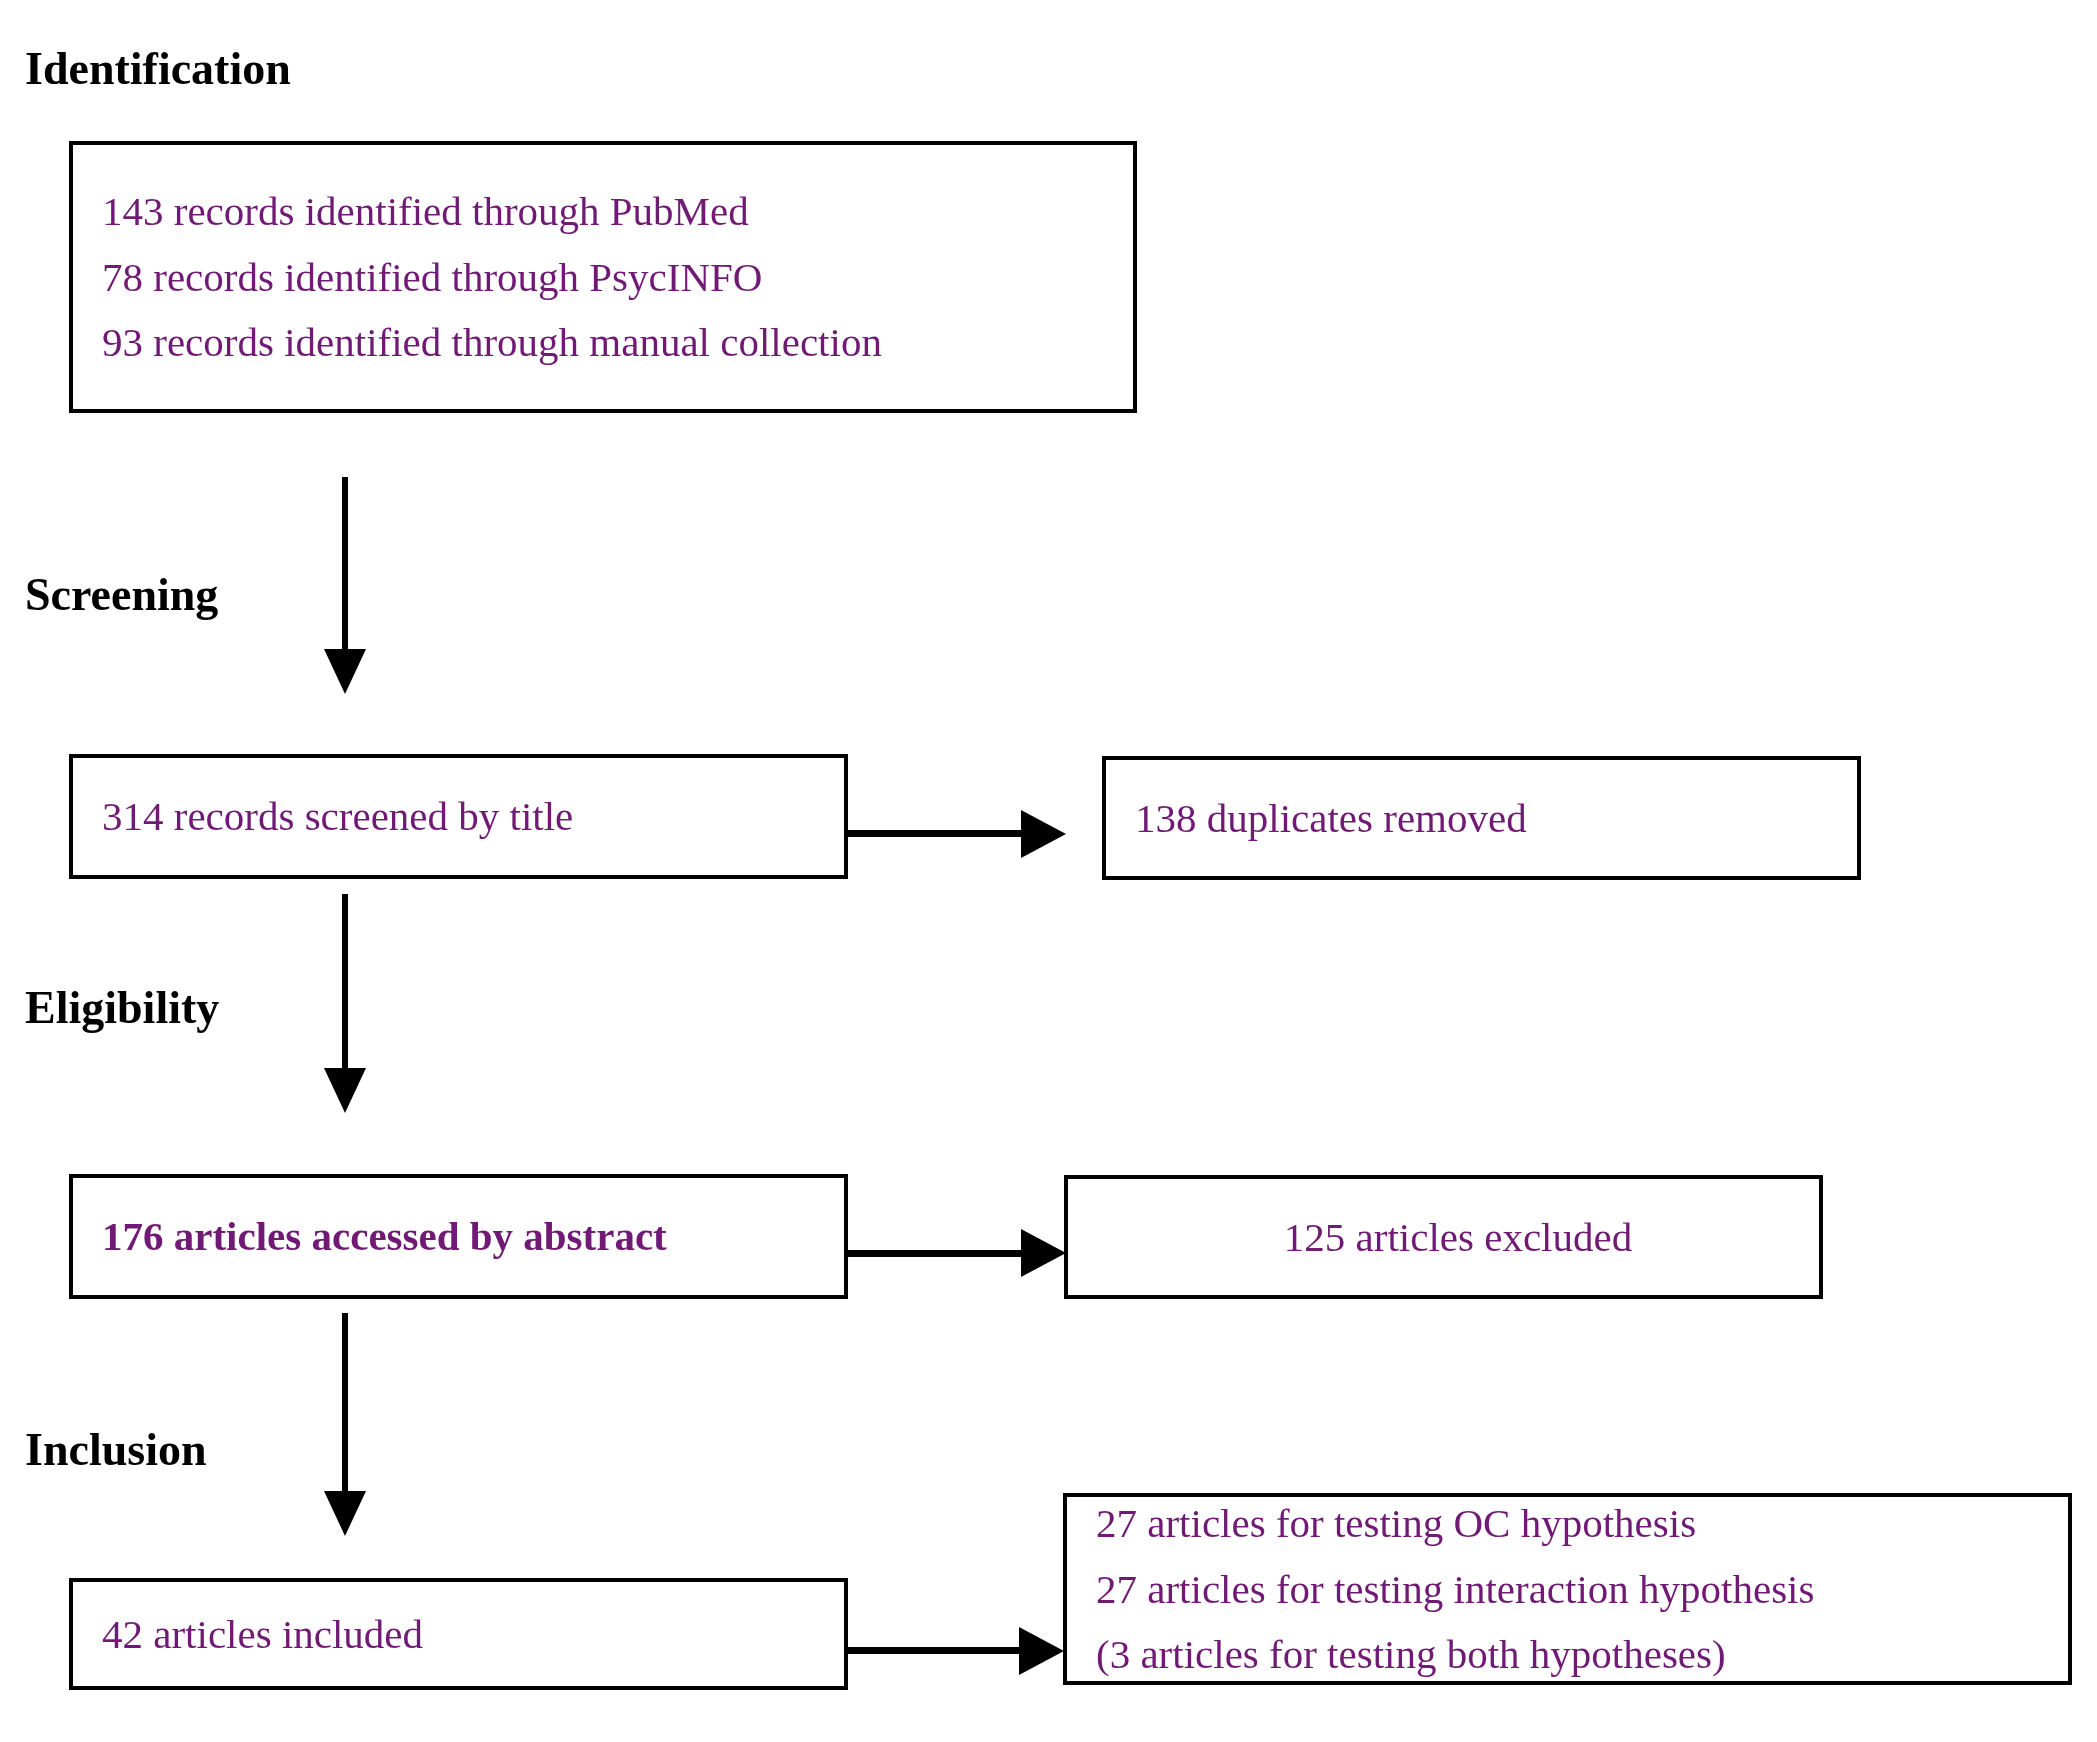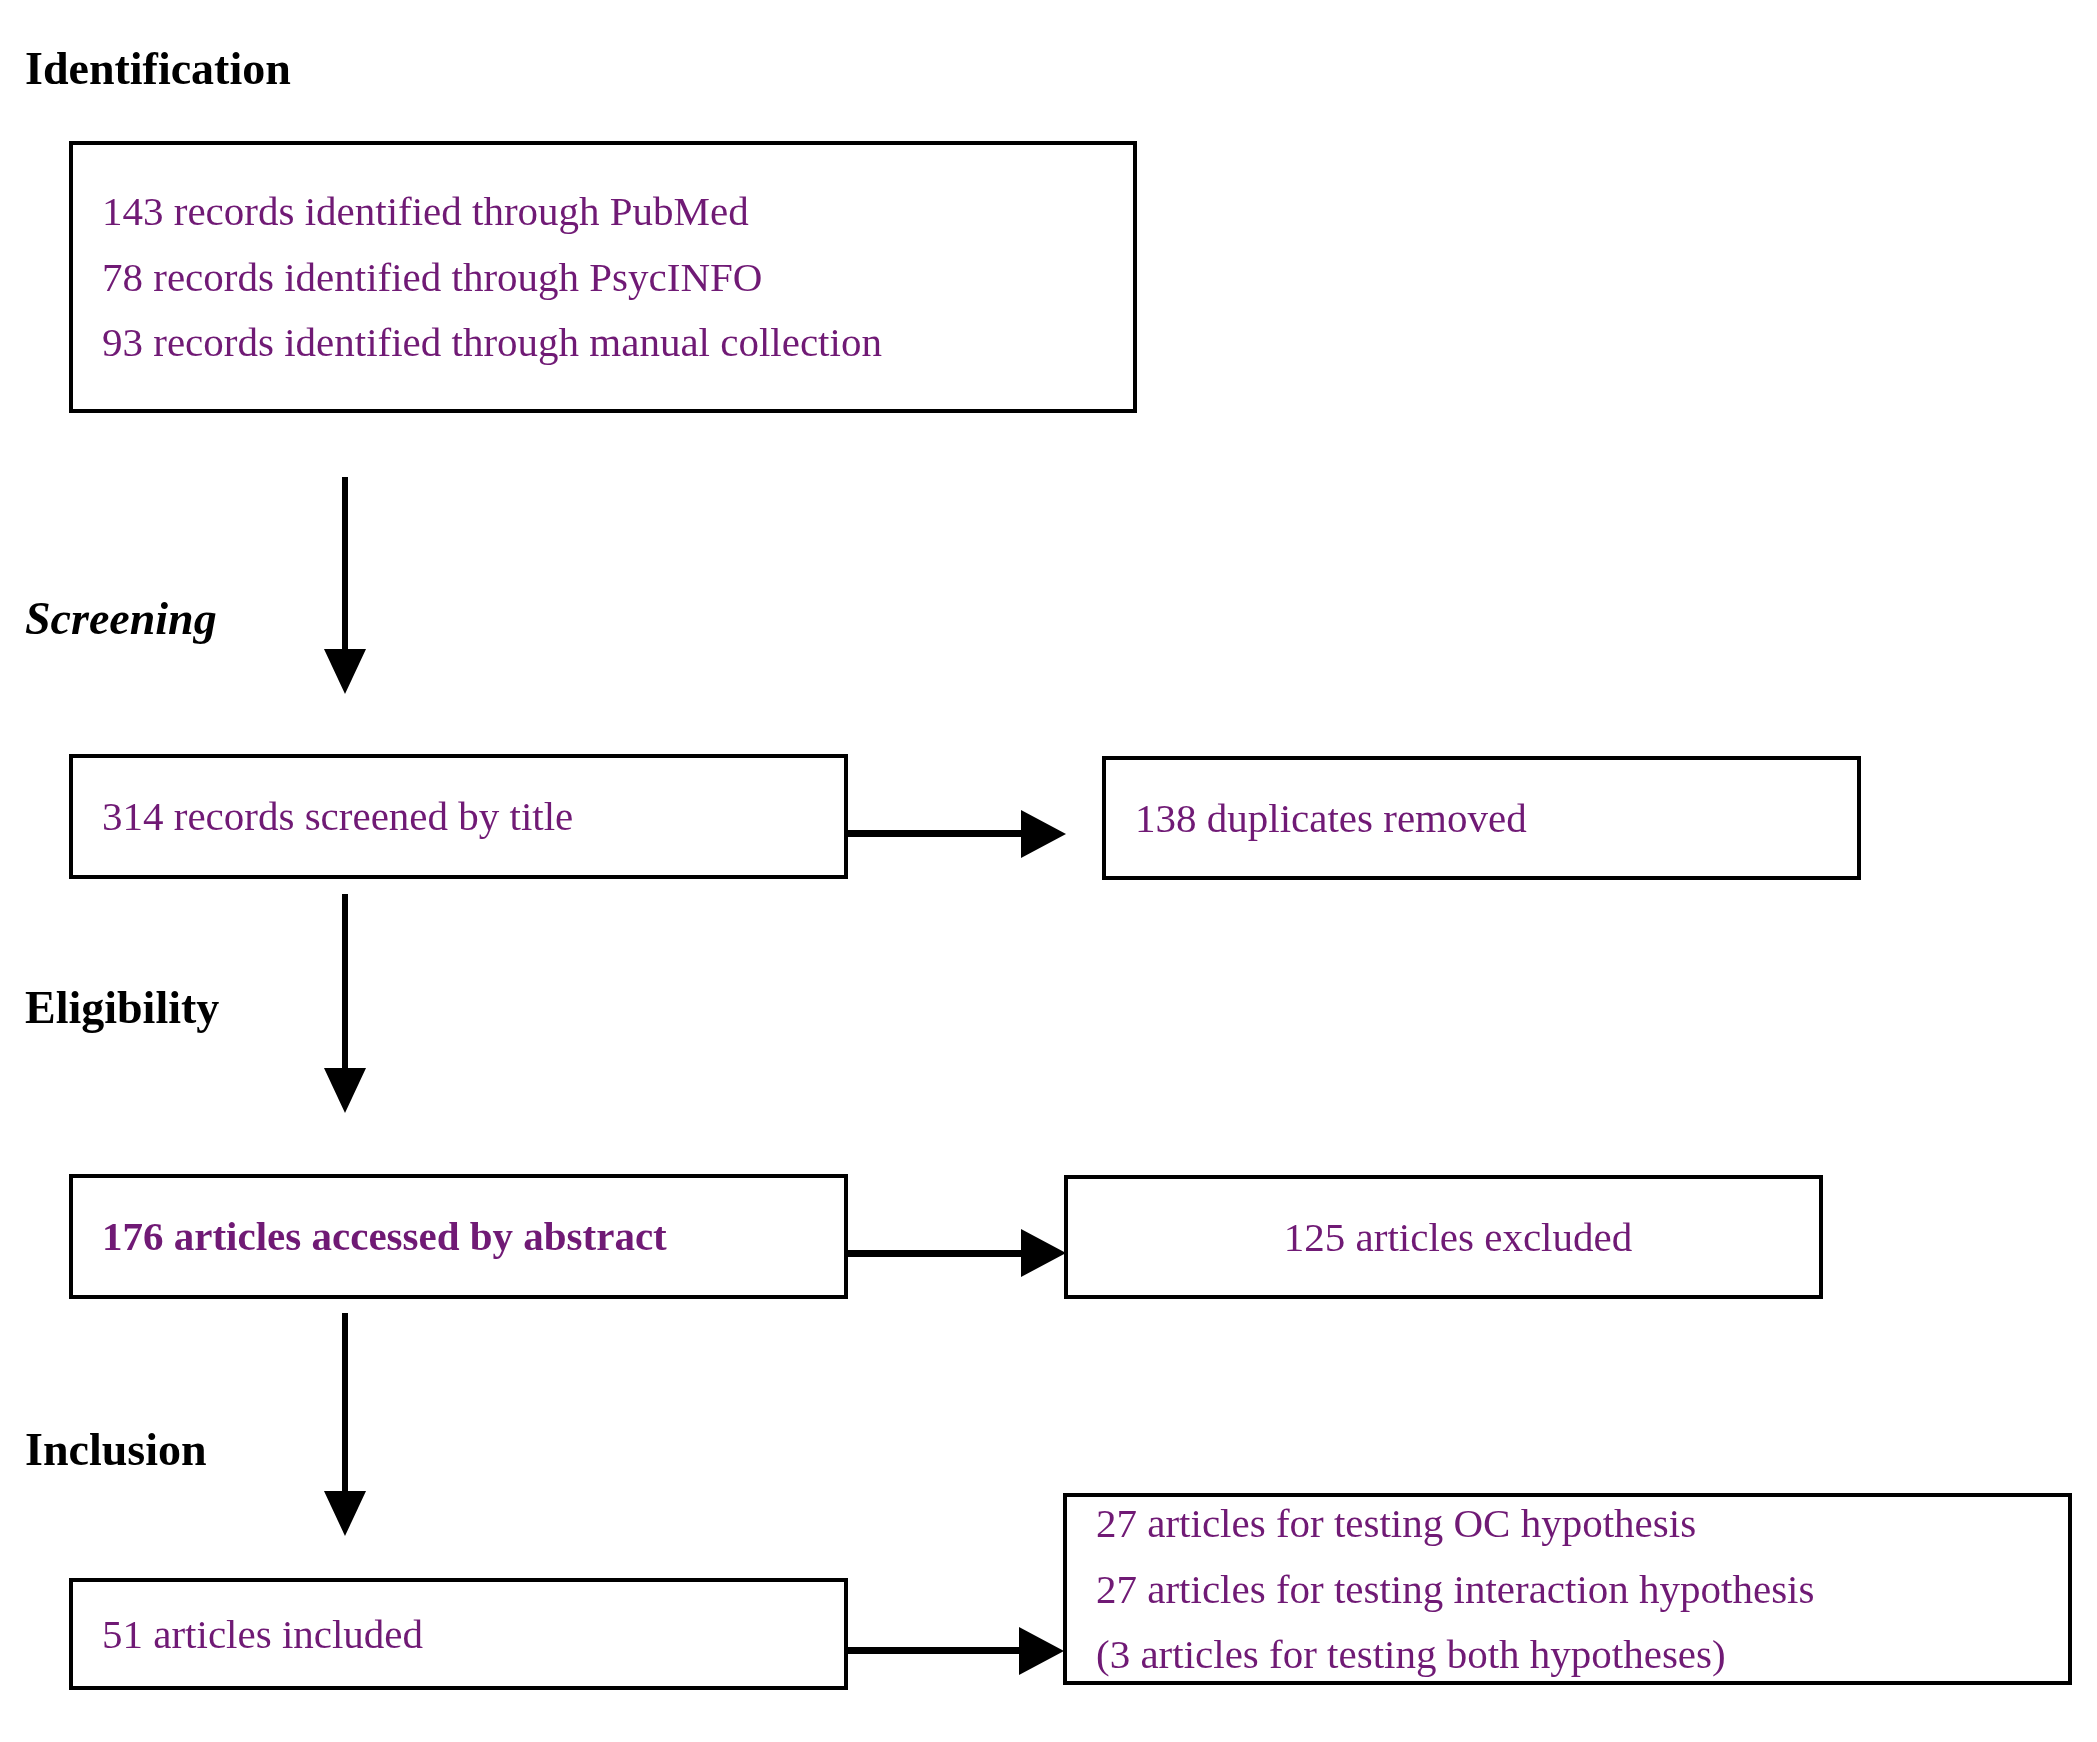--- a/index.html
+++ b/index.html
@@ -78,21 +78,21 @@
     border-left: 45px solid #000000;
   }
 </style>
 </head>
 <body>
 
 <div id="canvas">
 
   <div class="stage-label" style="left:25px; top:5.8px;">Identification</div>
 
-  <div class="stage-label" style="left:25px; top:556px;font-style:italic;">Screening</div>
+  <div class="stage-label" style="left:25px; top:532px;">Screening</div>
 
   <div class="stage-label" style="left:25px; top:945px;">Eligibility</div>
 
   <div class="stage-label" style="left:25px; top:1387px;">Inclusion</div>
 
   <div class="flow-box multi" style="left:69px; top:101px; width:1068px; height:272px;">
     <div class="box-line">143 records identified through PubMed</div>
     <div class="box-line">78 records identified through PsycINFO</div>
     <div class="box-line">93 records identified through manual collection</div>
   </div>
@@ -122,21 +122,21 @@
   <div class="h-head" style="left:1021px; top:1189px;"></div>
 
   <div class="flow-box single" style="left:1064px; top:1135px; width:759px; height:124px;text-align:center;">
     <div class="box-line">125 articles excluded</div>
   </div>
 
   <div class="v-line" style="left:342px; top:1273px; height:181px;"></div>
   <div class="v-head" style="left:324px; top:1451px;"></div>
 
   <div class="flow-box single" style="left:69px; top:1538px; width:779px; height:112px;">
-    <div class="box-line">51 articles included</div>
+    <div class="box-line">42 articles included</div>
   </div>
 
   <div class="h-line" style="left:847px; top:1607px; width:176px;"></div>
   <div class="h-head" style="left:1019px; top:1587px;"></div>
 
   <div class="flow-box multi" style="left:1063px; top:1453px; width:1009px; height:192px;">
     <div class="box-line">27 articles for testing OC hypothesis</div>
     <div class="box-line">27 articles for testing interaction hypothesis</div>
     <div class="box-line">(3 articles for testing both hypotheses)</div>
   </div>

